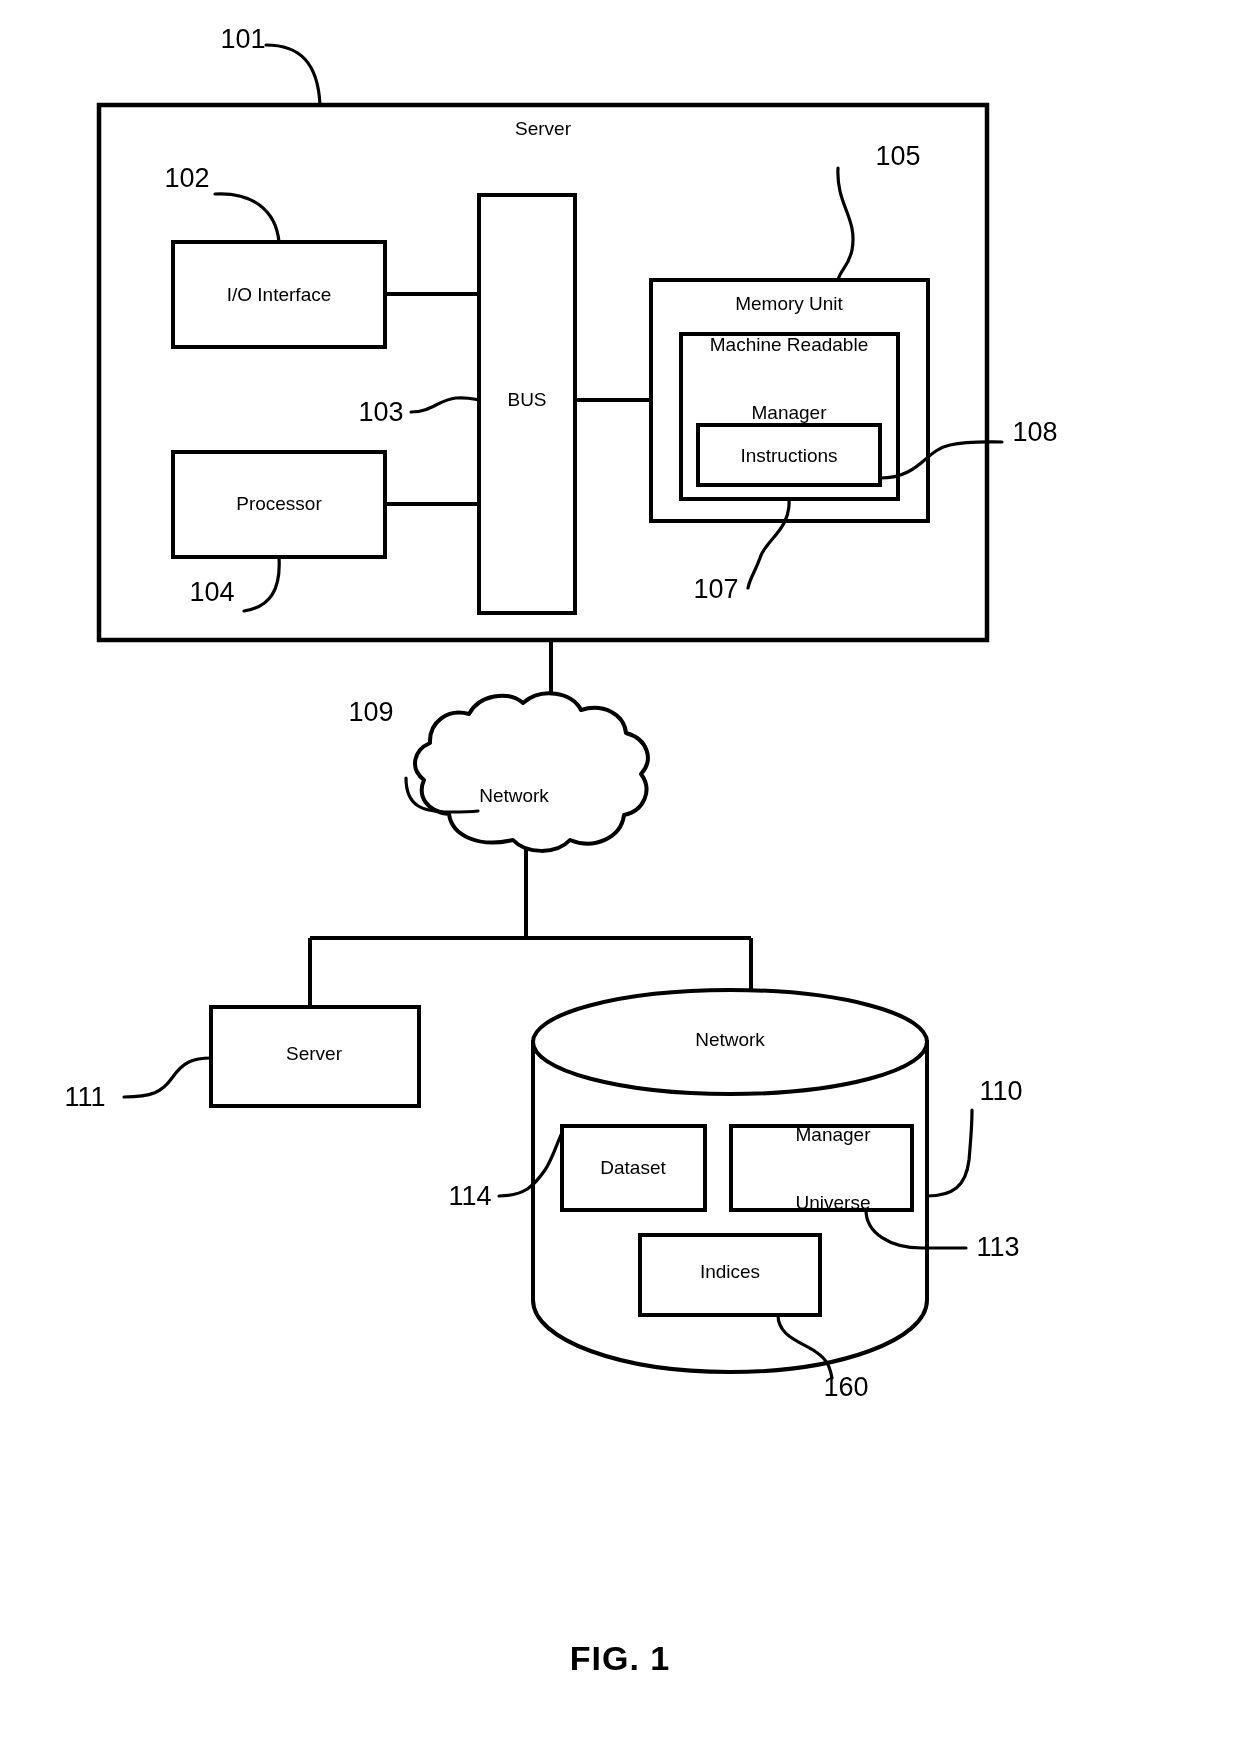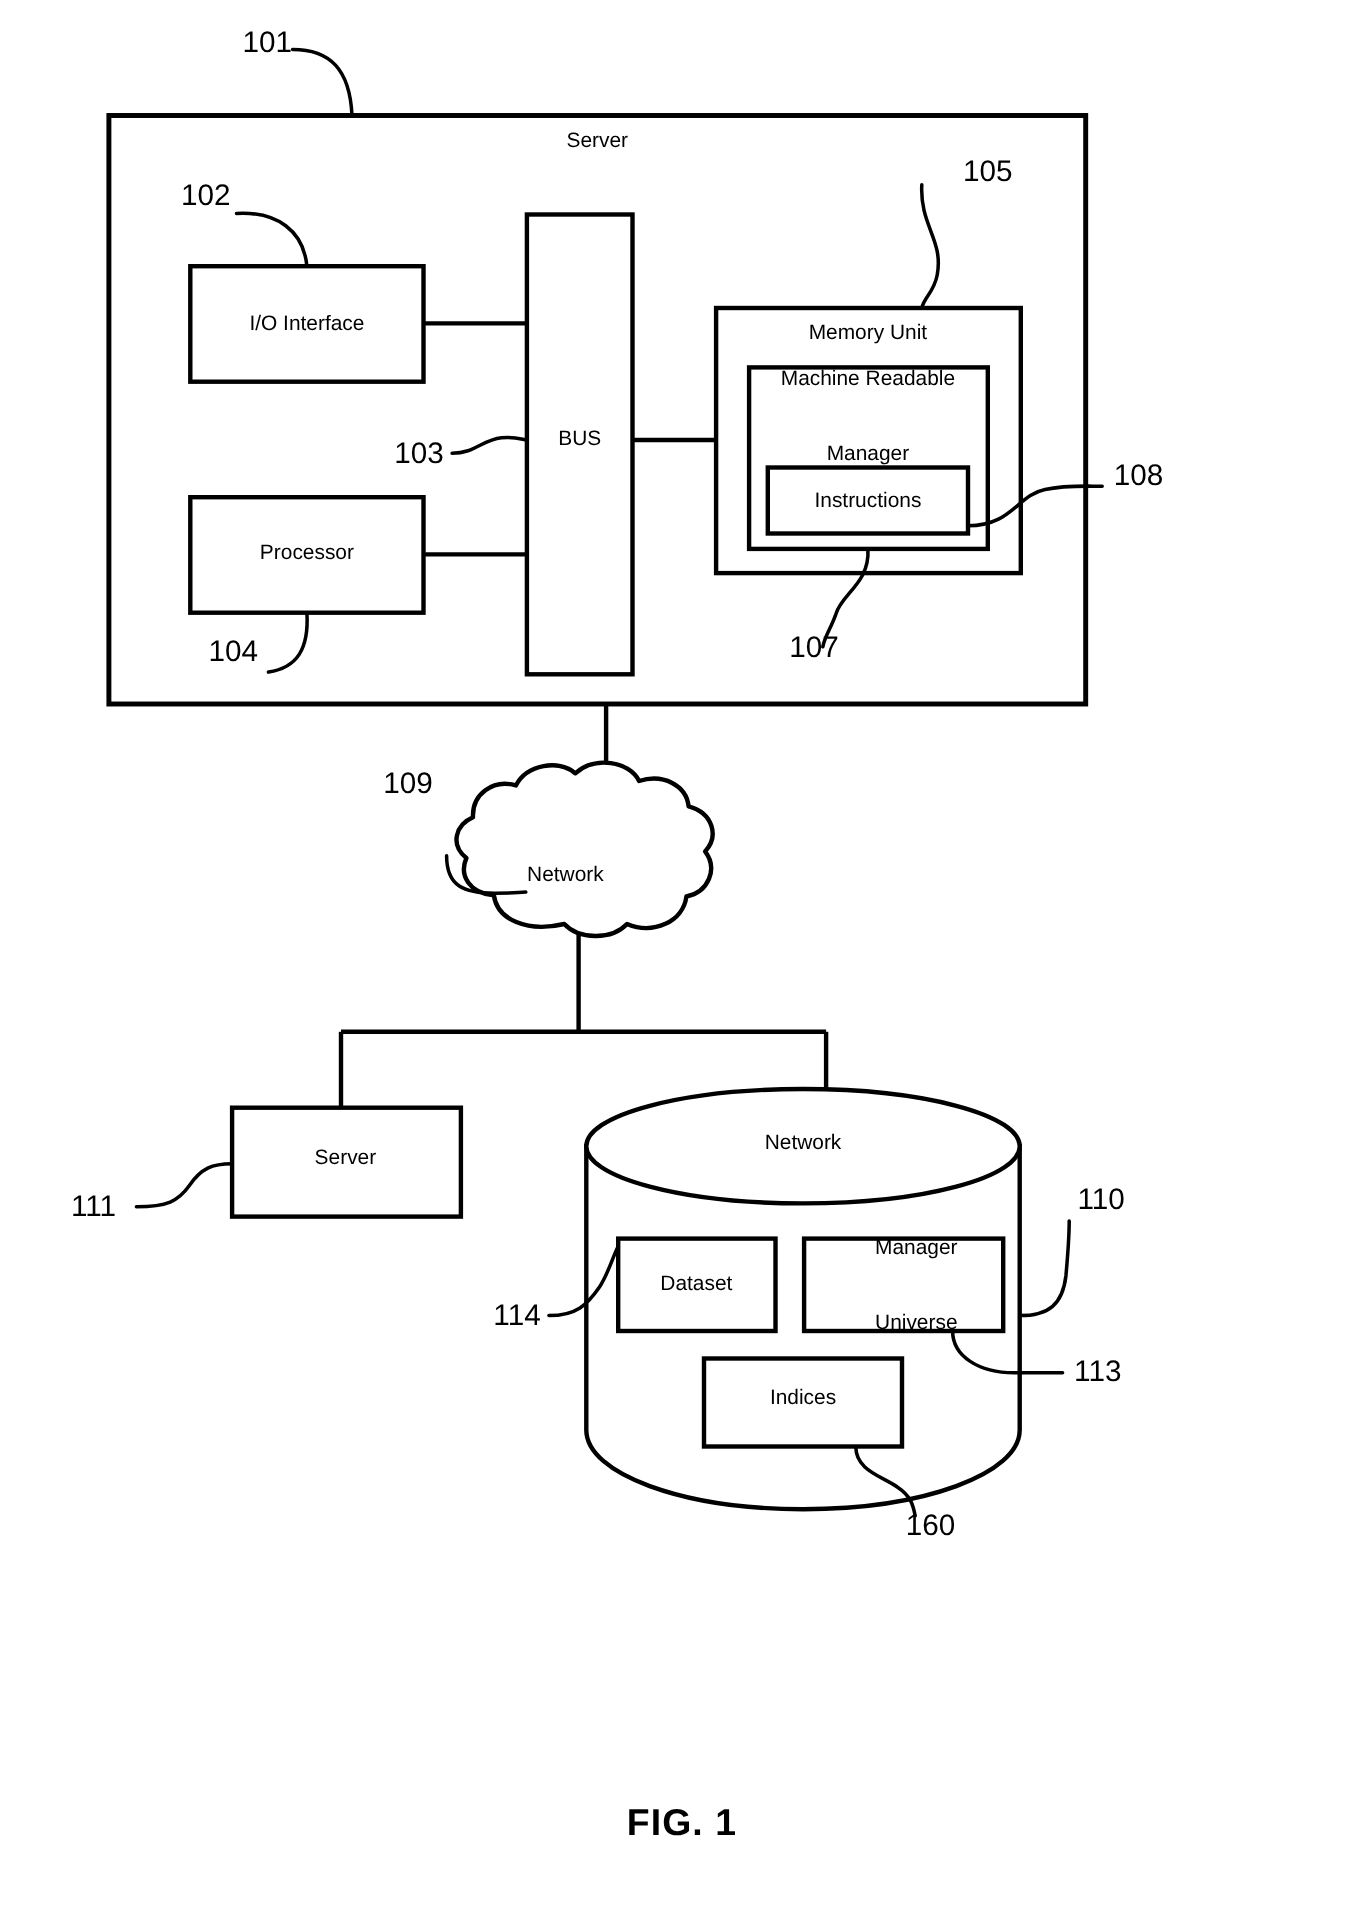--- a/index.html
+++ b/index.html
@@ -211,21 +211,21 @@
   <div class="refnum" style="left:243px; top:39px;">101</div>
 
   <div class="refnum" style="left:187px; top:178px;">102</div>
 
   <div class="refnum" style="left:381px; top:412px;">103</div>
 
   <div class="refnum" style="left:212px; top:592px;">104</div>
 
   <div class="refnum" style="left:898px; top:156px;text-align:right;">105</div>
 
-  <div class="refnum" style="left:740px; top:589px;">107</div>
+  <div class="refnum" style="left:716px; top:589px;">107</div>
 
   <div class="refnum" style="left:1035px; top:432px;">108</div>
 
   <div class="refnum" style="left:371px; top:712px;">109</div>
 
   <div class="refnum" style="left:1001px; top:1091px;">110</div>
 
   <div class="refnum" style="left:85px; top:1097px;">111</div>
 
   <div class="refnum" style="left:998px; top:1247px;">113</div>

